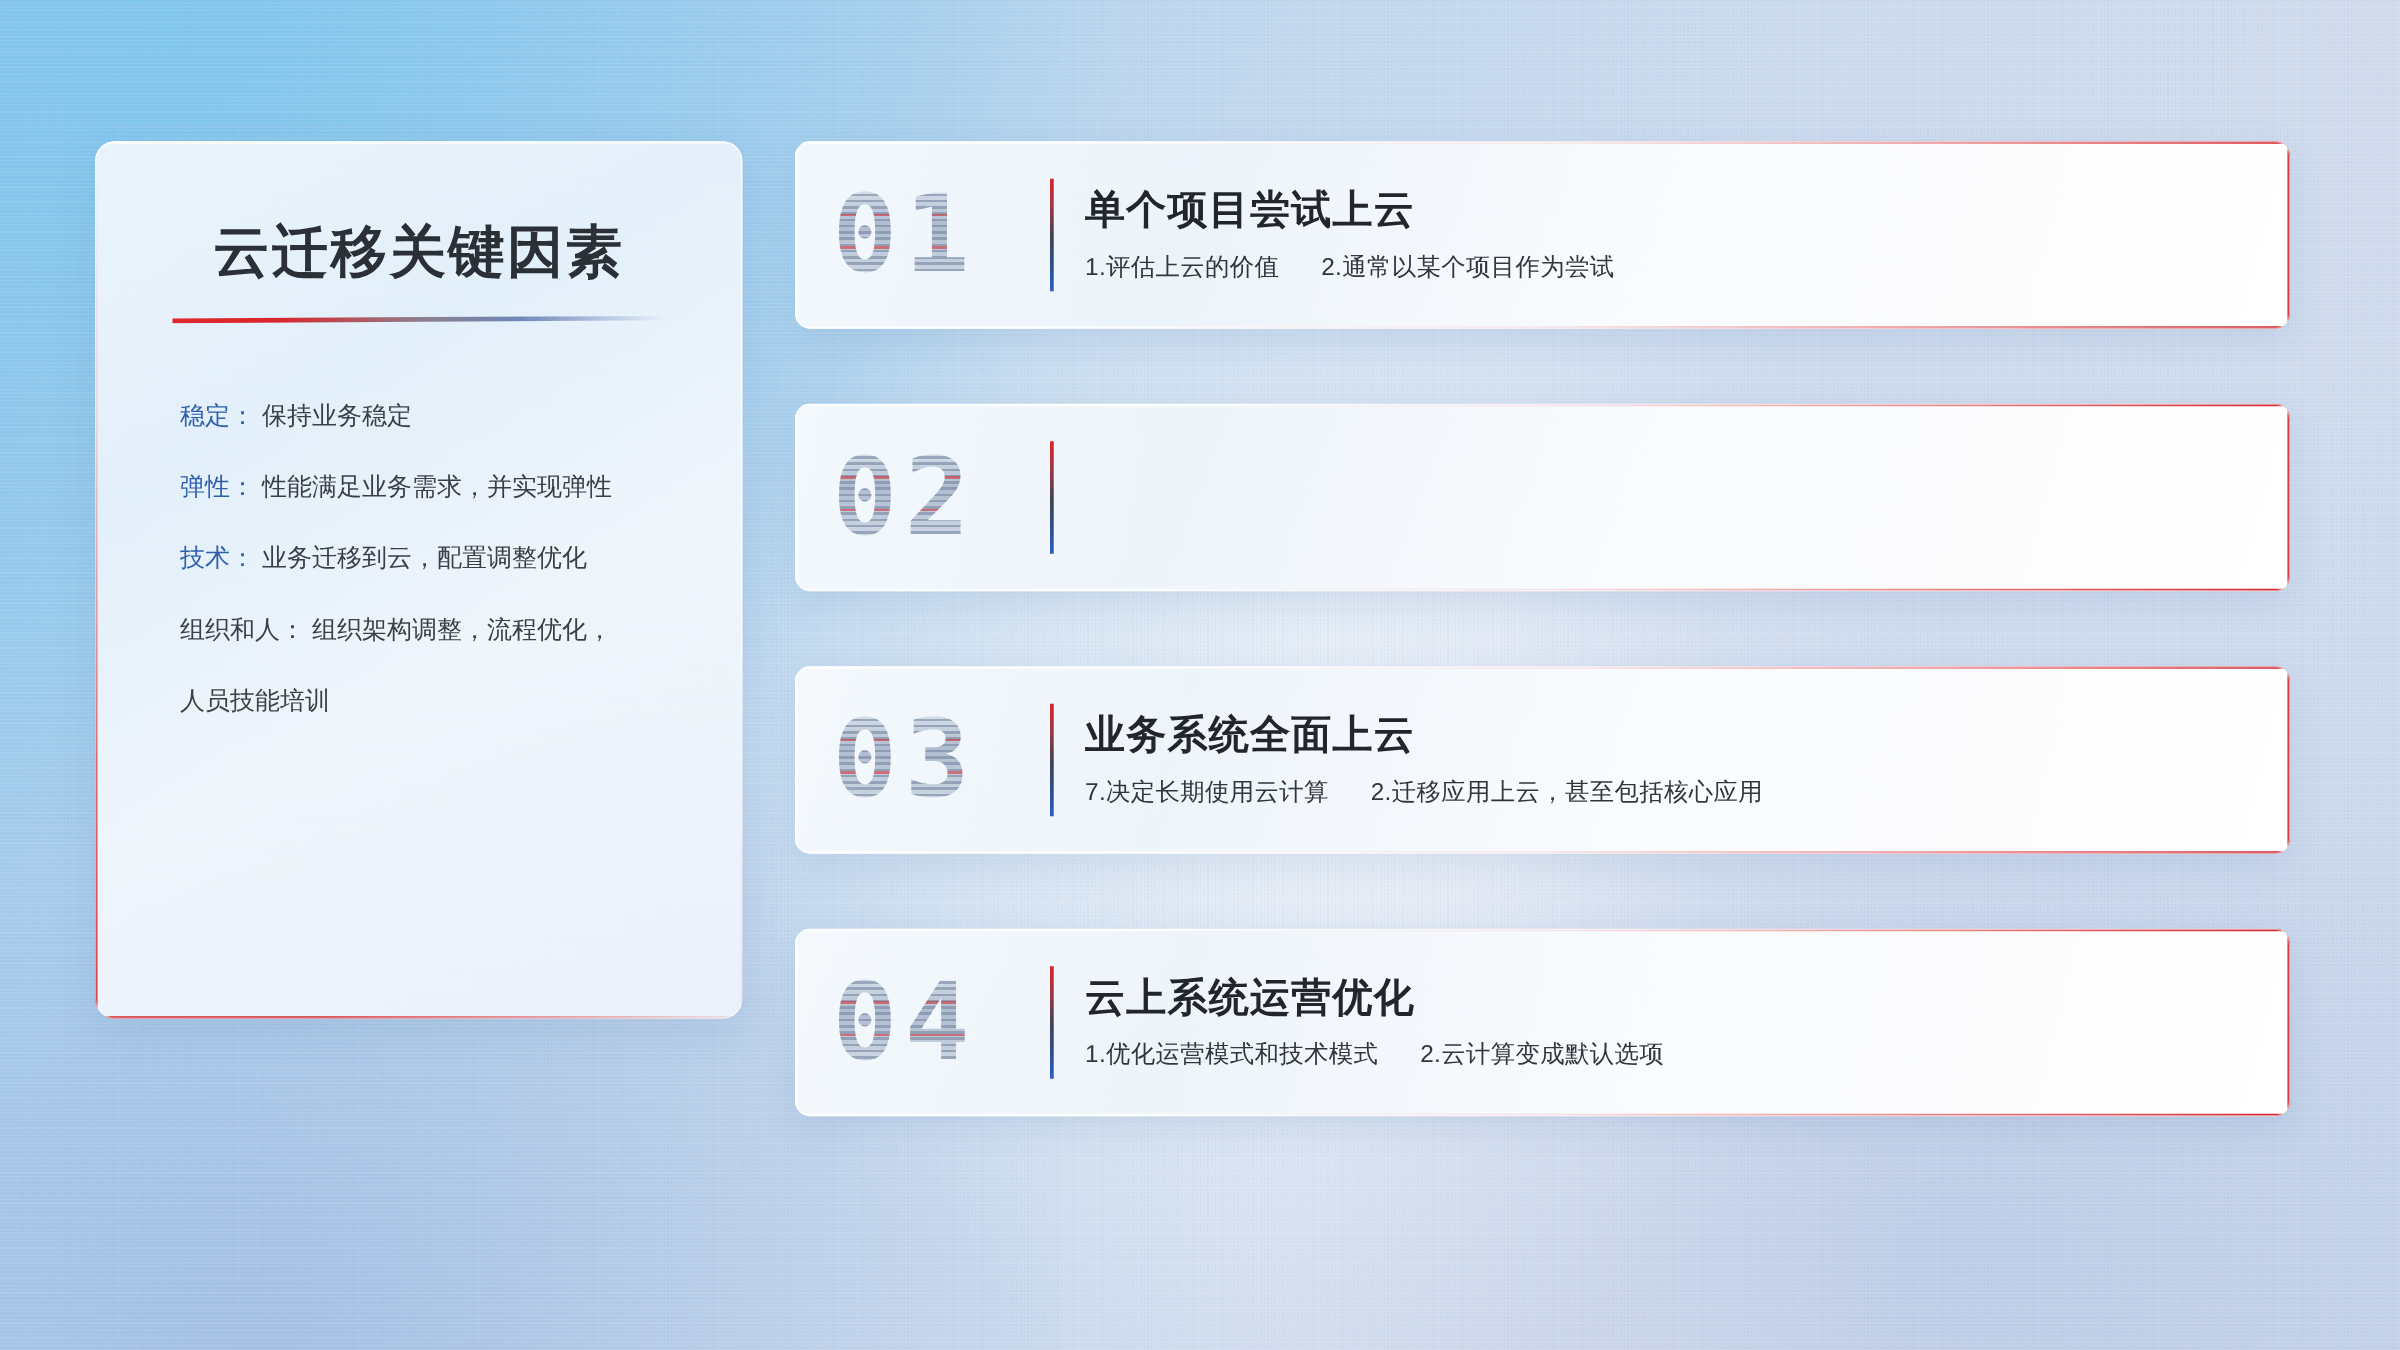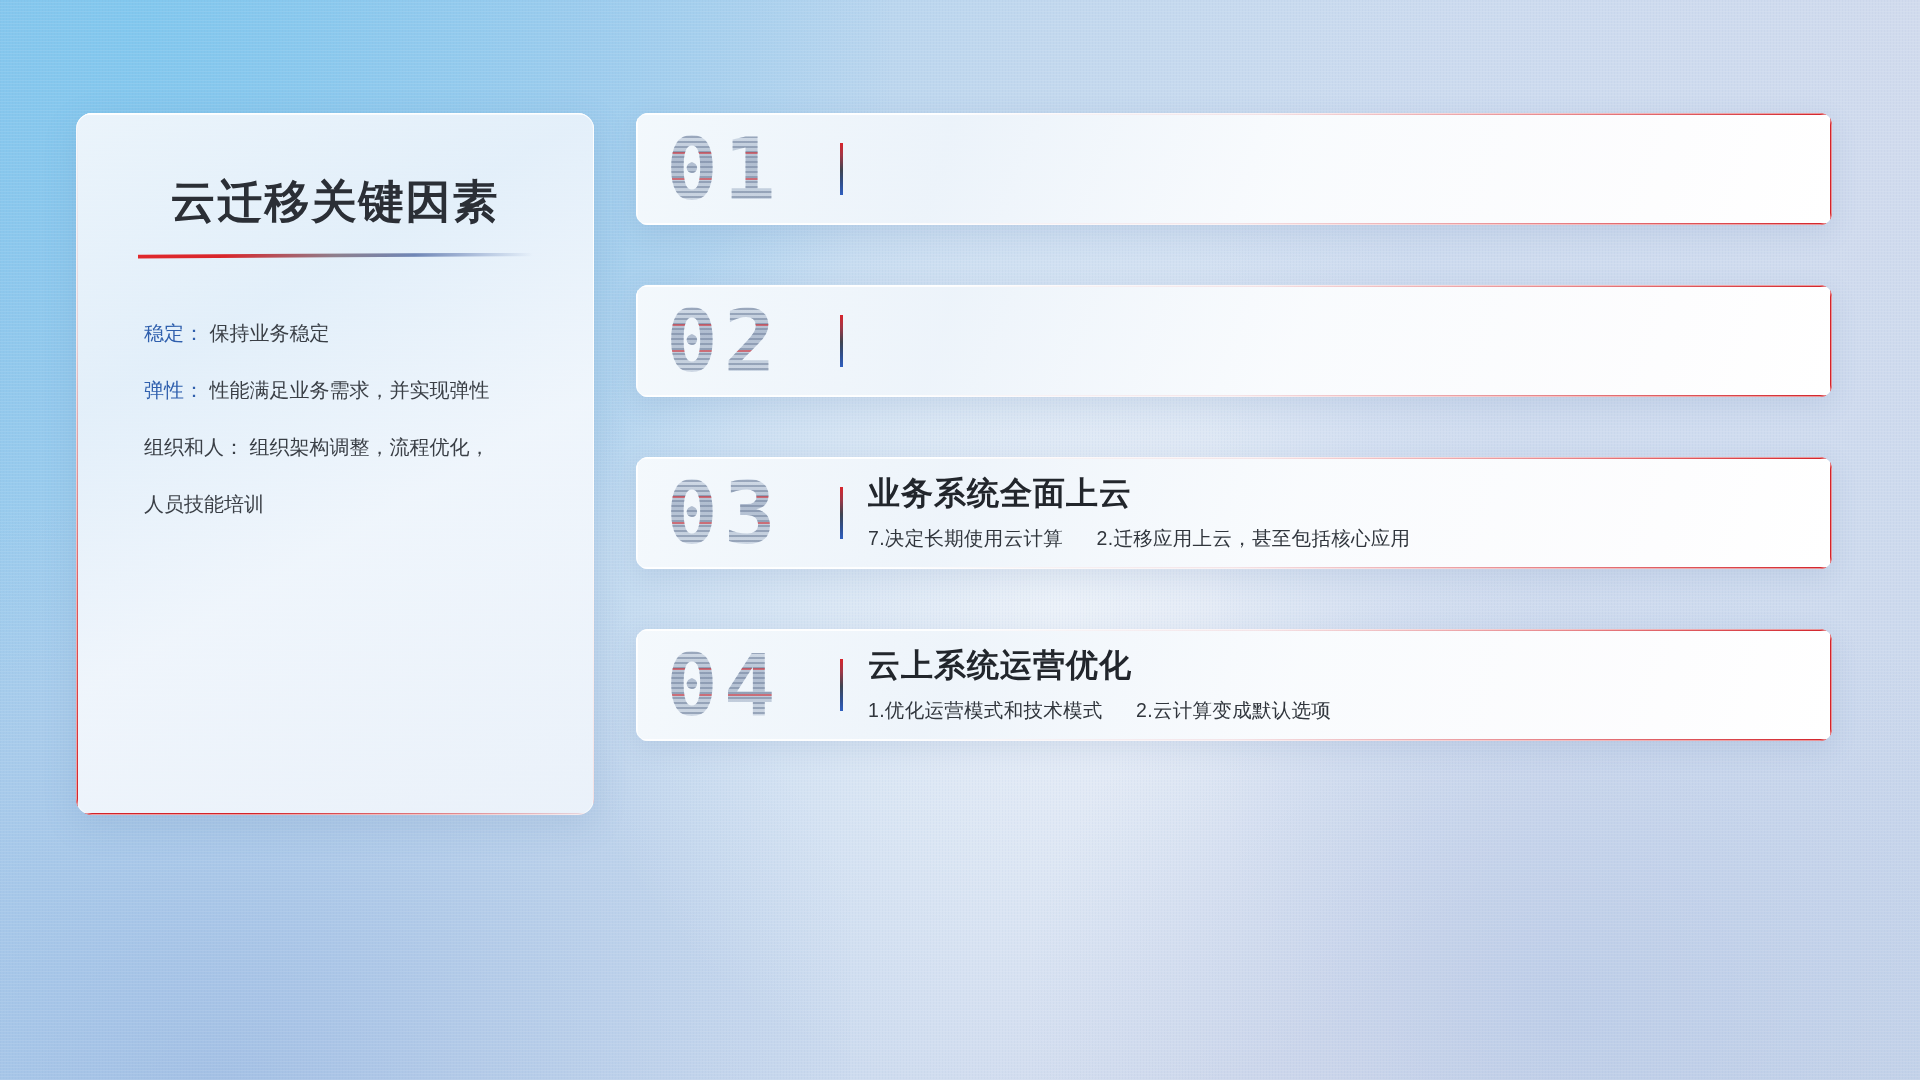--- a/index.html
+++ b/index.html
@@ -97,21 +97,21 @@
   }
   .factor-line .k{ font-weight:400; }
   .factor-line.blue .k{ color:#2f5fad; }
   .factor-line.dark .k{ color:#3a3f46; }
   .factor-line .v{ color:#3a3f46; }
   .factor-line.cont{ margin-bottom:0; }
 
   
   #steps{ position:absolute; left:636px; top:113px; width:1196px; }
   .step-card{
-    position:relative; height:112px; margin-bottom:60px; border-radius:12px;
+    position:relative; height:150px; margin-bottom:60px; border-radius:12px;
     background:linear-gradient(105deg,
       rgba(246,250,253,.96) 0%,
       rgba(239,245,251,.93) 26%,
       rgba(250,252,254,.97) 55%,
       rgba(253,253,254,.99) 82%,
       rgba(255,255,255,1) 100%);
     box-shadow:0 8px 26px rgba(96,130,176,.15);
     overflow:hidden;
   }
   .step-card:last-child{ margin-bottom:0; }
@@ -201,20 +201,24 @@
         <span class="k">稳定：</span>
         <span class="v">保持业务稳定</span>
       </p>
 
       <p class="factor-line blue">
         <span class="k">弹性：</span>
         <span class="v">性能满足业务需求，并实现弹性</span>
       </p>
 
 
+      <p class="factor-line blue">
+        <span class="k">技术：</span>
+        <span class="v">业务迁移到云，配置调整优化</span>
+      </p>
 
       <p class="factor-line dark">
         <span class="k">组织和人：</span>
         <span class="v">组织架构调整，流程优化，</span>
       </p>
 
       <p class="factor-line dark cont">
         <span class="v">人员技能培训</span>
       </p>
 
@@ -225,20 +229,28 @@
 <section id="steps">
 
   <article class="step-card">
     <div class="sc-edge-top"></div>
     <div class="sc-edge-bottom"></div>
     <div class="sc-edge-right"></div>
     <div class="sc-edge-left"></div>
     <div class="sc-frame"></div>
     <div class="sc-num" data-glyph="01">01</div>
     <div class="sc-divider"></div>
+    <div class="sc-text">
+      <h2 class="sc-title">单个项目尝试上云</h2>
+      <p class="sc-sub">
+        <span>1.评估上云的价值</span>
+        <span class="gap"></span>
+        <span>2.通常以某个项目作为尝试</span>
+      </p>
+    </div>
   </article>
 
   <article class="step-card">
     <div class="sc-edge-top"></div>
     <div class="sc-edge-bottom"></div>
     <div class="sc-edge-right"></div>
     <div class="sc-edge-left"></div>
     <div class="sc-frame"></div>
     <div class="sc-num" data-glyph="02">02</div>
     <div class="sc-divider"></div>

